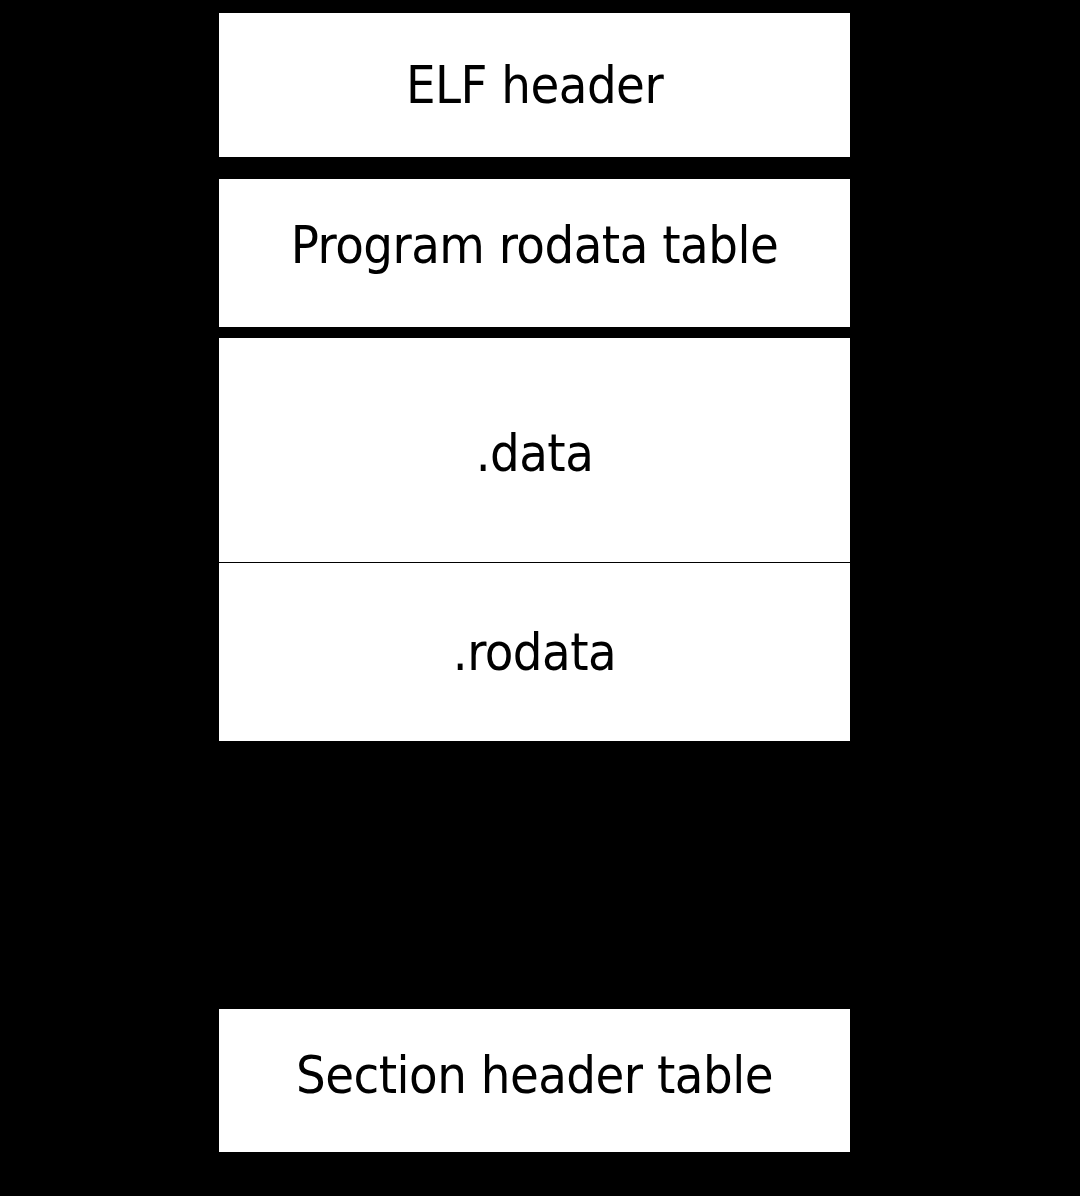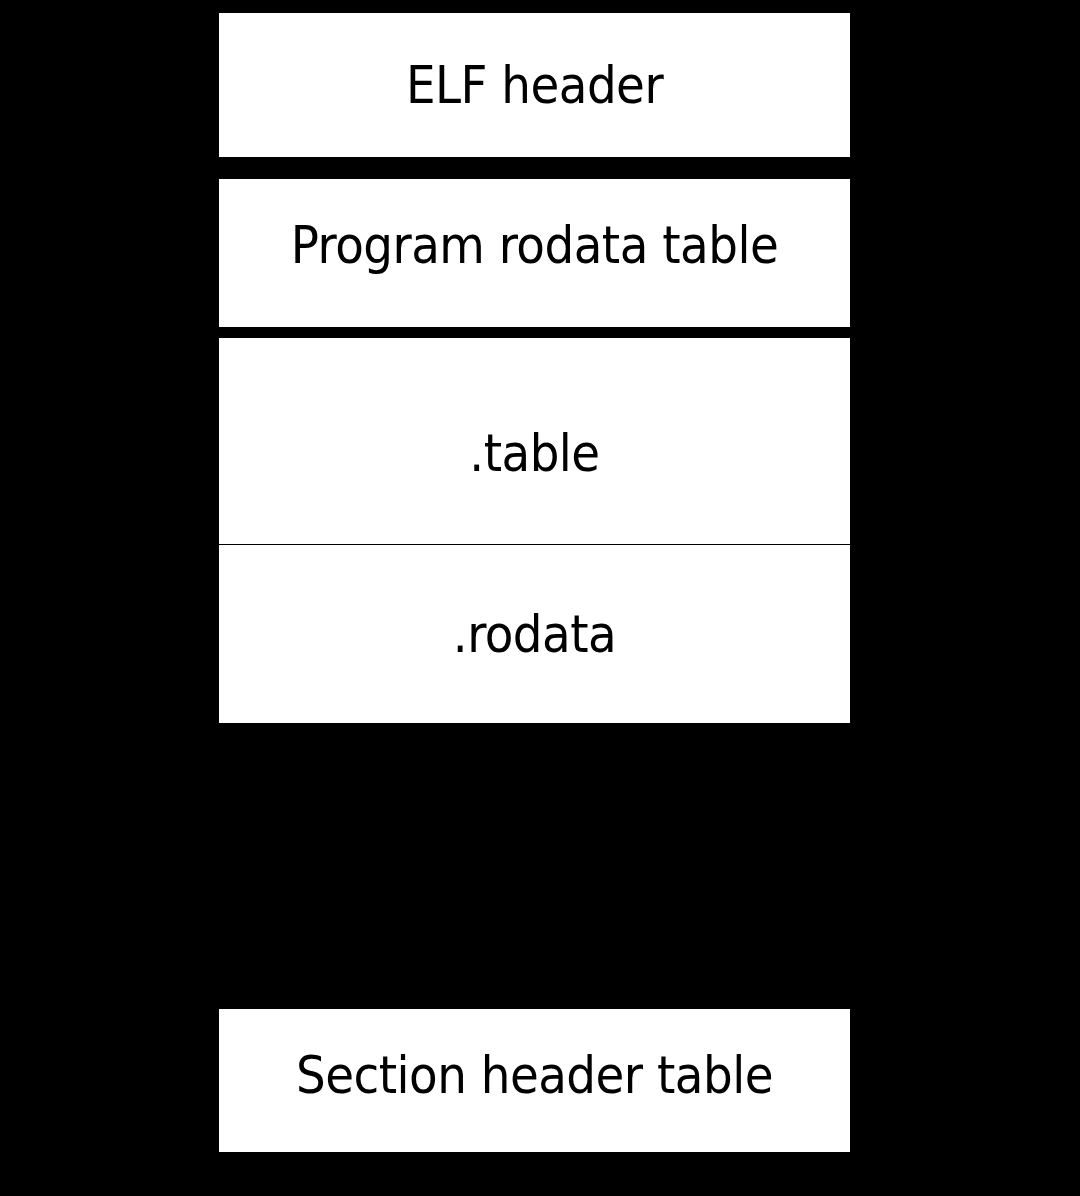--- a/index.html
+++ b/index.html
@@ -45,21 +45,21 @@
   .align-upper {
     align-items: flex-start;
   }
   .align-upper .box-label {
     margin-top: 40px;
   }
   
   #box-elf-header        { top: 12px;   height: 146px; }
   #box-program-header    { top: 178px;  height: 150px; }
   #box-text              { top: 337px;  height: 231px; }
-  #box-rodata            { top: 544px;  height: 180px; }
+  #box-rodata            { top: 562px;  height: 180px; }
   #box-data              { top: 847px;  height: 162px; }
   #box-section-header    { top: 1008px; height: 145px; }
   
   #segment-gap {
     position: absolute;
     left: 218px;
     width: 633px;
     top: 757px;
     height: 90px;
     background: #000000;
@@ -72,21 +72,21 @@
 
   <div class="elf-box" id="box-elf-header">
     <span class="box-label">ELF header</span>
   </div>
 
   <div class="elf-box align-upper" id="box-program-header">
     <span class="box-label">Program rodata table</span>
   </div>
 
   <div class="elf-box" id="box-text">
-    <span class="box-label">.table</span>
+    <span class="box-label">.data</span>
   </div>
 
   <div class="elf-box" id="box-rodata">
     <span class="box-label">.rodata</span>
   </div>
 
   <div id="segment-gap"></div>
 
 
   <div class="elf-box align-upper" id="box-section-header">

